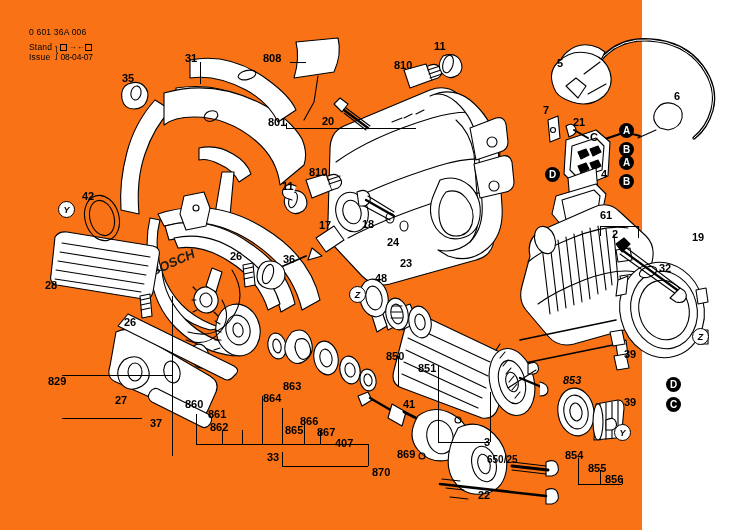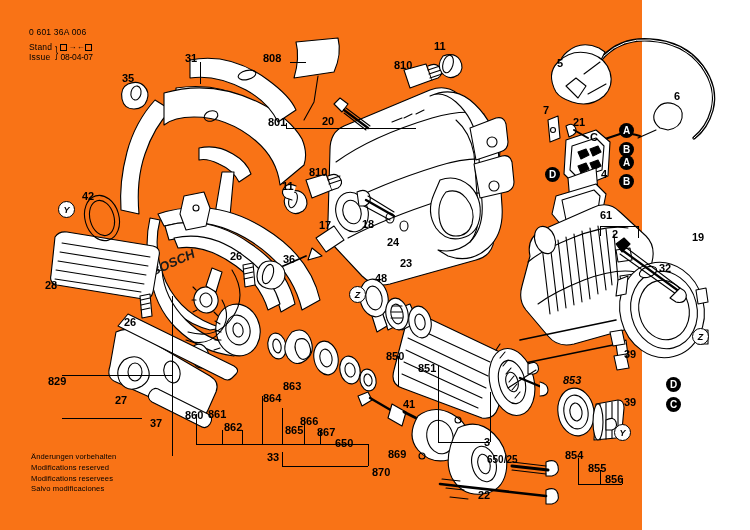--- a/index.html
+++ b/index.html
@@ -363,30 +363,30 @@
       <div class="cn" style="left: 612px; top: 228px;">2</div>
       <div class="cn" style="left: 692px; top: 231px;">19</div>
       <div class="cn" style="left: 659px; top: 262px;">32</div>
       <div class="cn" style="left: 124px; top: 316px;">26</div>
       <div class="cn" style="left: 230px; top: 250px;">26</div>
       <div class="cn" style="left: 115px; top: 394px;">27</div>
       <div class="cn" style="left: 150px; top: 417px;">37</div>
       <div class="cn" style="left: 375px; top: 272px;">48</div>
       <div class="cn" style="left: 386px; top: 350px;">850</div>
       <div class="cn" style="left: 418px; top: 362px;">851</div>
-      <div class="cn" style="left: 185px; top: 398px; margin-top: 11px;">860</div>
+      <div class="cn" style="left: 185px; top: 398px;">860</div>
       <div class="cn" style="left: 208px; top: 408px;">861</div>
-      <div class="cn" style="left: 224px; top: 421px;">862</div>
+      <div class="cn" style="left: 210px; top: 421px;">862</div>
       <div class="cn" style="left: 243px; top: 380px; padding-left: 40px;">863</div>
       <div class="cn" style="left: 263px; top: 392px;">864</div>
       <div class="cn" style="left: 285px; top: 404px; margin-top: 20px;">865</div>
       <div class="cn" style="left: 300px; top: 415px;">866</div>
       <div class="cn" style="left: 317px; top: 426px;">867</div>
-      <div class="cn" style="left: 335px; top: 437px;">650</div>
-      <div class="cn" style="left: 356px; top: 448px; padding-left: 32px;">869</div>
+      <div class="cn" style="left: 335px; top: 437px;">407</div>
+      <div class="cn" style="left: 365px; top: 448px; padding-left: 32px;">869</div>
       <div class="cn" style="left: 372px; top: 466px;">870</div>
       <div class="cn" style="left: 267px; top: 451px;">33</div>
       <div class="cn" style="left: 403px; top: 398px;">41</div>
       <div class="cn" style="left: 484px; top: 436px;">3</div>
       <div class="cn sm" style="left: 487px; top: 454px;">650/25</div>
       <div class="cn" style="left: 478px; top: 489px;">22</div>
       <div class="cn" style="left: 563px; top: 374px; font-style: italic;">853</div>
       <div class="cn" style="left: 565px; top: 449px;">854</div>
       <div class="cn" style="left: 588px; top: 462px;">855</div>
       <div class="cn" style="left: 605px; top: 473px;">856</div>
@@ -402,20 +402,14 @@
   <div id="dot-layer">
       <div class="dot" style="left: 619px; top: 123px;">A</div>
       <div class="dot" style="left: 619px; top: 142px;">B</div>
       <div class="dot" style="left: 619px; top: 155px;">A</div>
       <div class="dot" style="left: 619px; top: 174px;">B</div>
       <div class="dot" style="left: 545px; top: 167px;">D</div>
       <div class="dot" style="left: 666px; top: 377px;">D</div>
       <div class="dot" style="left: 666px; top: 397px;">C</div>
     </div>
 
-  <div class="footer">
-    <div>Änderungen vorbehalten</div>
-    <div>Modifications reserved</div>
-    <div>Modifications reservees</div>
-    <div>Salvo modificaciones</div>
-  </div>
 
 </div>
 
 </body></html>

